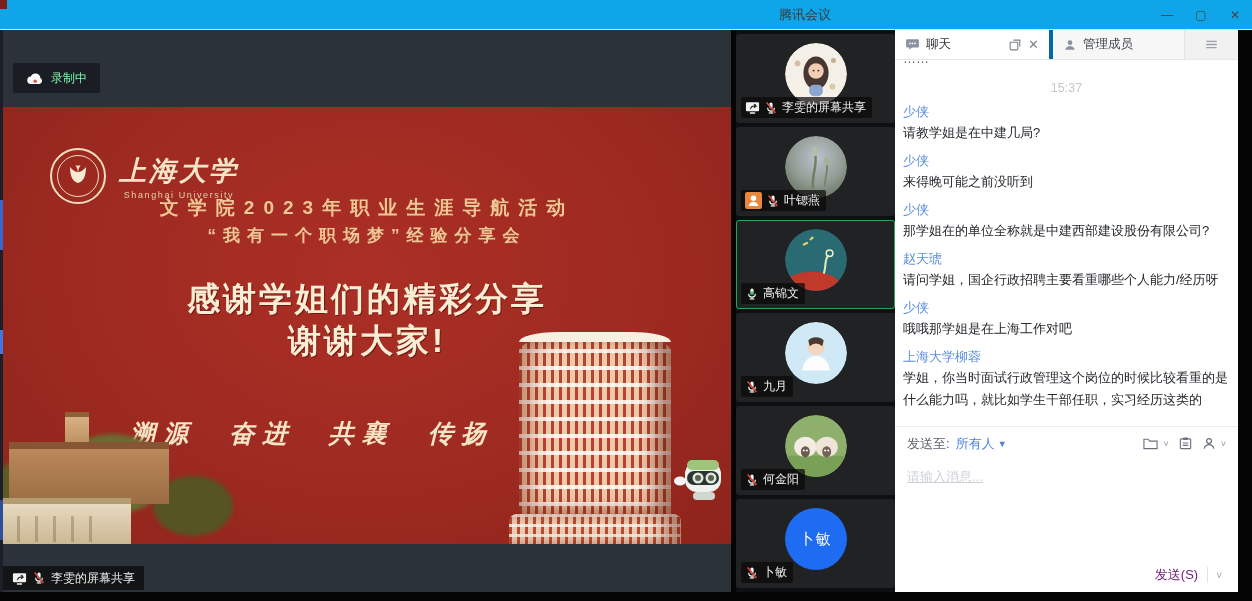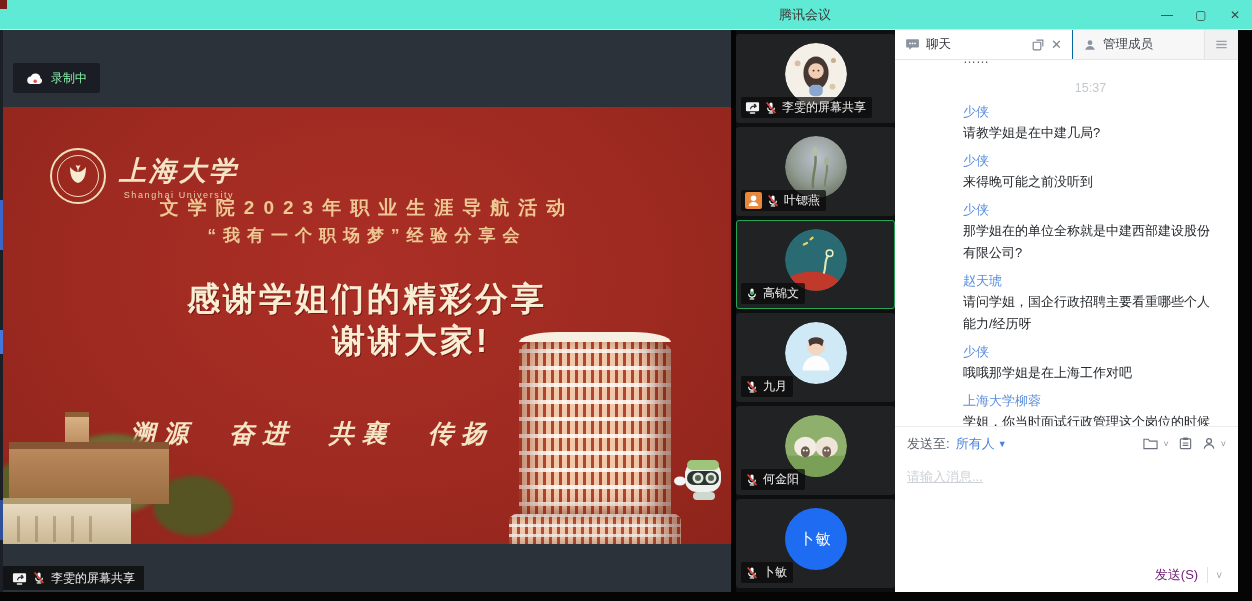--- a/index.html
+++ b/index.html
@@ -1,21 +1,21 @@
 <!DOCTYPE html>
 <html><head>
 <meta charset="utf-8">
 <style>
   * { margin:0; padding:0; box-sizing:border-box; }
   html,body { width:1252px; height:601px; overflow:hidden; background:#000; }
   body { font-family:"Liberation Sans","DejaVu Sans",sans-serif; position:relative; }
   .stage { position:absolute; inset:0; background:#050505; }
 
   
-  .titlebar { position:absolute; left:0; top:0; width:1252px; height:30px; background:#5eead4; border-bottom:1px solid #e0e0e0; }
+  .titlebar { position:absolute; left:0; top:0; width:1252px; height:30px; background:#0ea5e9; border-bottom:1px solid #e0e0e0; }
   .title-text { position:absolute; left:805px; top:0; transform:translateX(-50%); line-height:30px; font-size:13px; color:#3a3a3a; }
   .win-controls { position:absolute; right:0; top:0; height:30px; display:flex; }
   .win-btn { width:34px; height:30px; display:flex; align-items:center; justify-content:center; font-size:12px; color:#444; cursor:default; }
   .corner-mark { position:absolute; left:0; top:0; width:7px; height:9px; background:#7a1f18; }
 
   
   .left-sliver { position:absolute; left:0; top:30px; width:3px; height:562px; background:#1c1f26; }
   .left-sliver i { position:absolute; left:0; width:3px; display:block; }
 
   
@@ -25,21 +25,21 @@
 
   .slide { position:absolute; left:0; top:77px; width:728px; height:437px; background:radial-gradient(ellipse at 50% 38%, #ab2f26 0%, #9e2a21 55%, #8d241b 100%); overflow:hidden; }
 
   .logo-row { position:absolute; left:46px; top:40px; display:flex; align-items:center; gap:12px;text-align:center; }
   .logo-txt-cn { font-family:"DejaVu Serif","Liberation Serif",serif; font-style:italic; font-weight:bold; font-size:27px; color:#f3e4c6; letter-spacing:3px; }
   .logo-txt-en { font-size:9px; color:#e5d0ad; letter-spacing:1.6px; margin-top:1px; }
 
   .slide-title1 { position:absolute; top:88px; width:100%; text-align:center; font-size:19px; font-weight:bold; letter-spacing:9px; color:#edc globalization; color:#edc894; }
   .slide-title2 { position:absolute; top:117px; width:100%; text-align:center; font-size:17px; font-weight:bold; letter-spacing:7px; color:#edc894; }
   .slide-thanks1 { position:absolute; top:170px; width:100%; text-align:center; font-size:33px; font-weight:bold; letter-spacing:3px; color:#f9eed4; text-shadow:1px 1px 0 rgba(80,10,5,.6); }
-  .slide-thanks2 { position:absolute; top:212px; width:100%; text-align:center; font-size:33px; font-weight:bold; letter-spacing:3px; color:#f9eed4; text-shadow:1px 1px 0 rgba(80,10,5,.6);margin-left:44px; }
+  .slide-thanks2 { position:absolute; top:212px; width:100%; text-align:center; font-size:33px; font-weight:bold; letter-spacing:3px; color:#f9eed4; text-shadow:1px 1px 0 rgba(80,10,5,.6); }
   .slide-motto { position:absolute; top:310px; width:100%; text-align:center; transform:translateX(-55px); font-family:"DejaVu Serif","Liberation Serif",serif; font-style:italic; font-weight:bold; font-size:25px; letter-spacing:8px; color:#f4e6c4; white-space:pre; }
 
   
   .bldg-left { position:absolute; left:0; bottom:0; width:215px; height:155px; }
   .tree { position:absolute; border-radius:50%; filter:blur(2px); }
   .t1 { left:-12px; bottom:18px; width:90px; height:70px; background:#5d5c28; }
   .t2 { left:55px; bottom:30px; width:110px; height:80px; background:#6b6a31; }
   .t3 { left:150px; bottom:8px; width:80px; height:60px; background:#565423; }
   .chimney { position:absolute; left:62px; bottom:96px; width:24px; height:36px; background:linear-gradient(#d8b184,#b98a5c); border-top:5px solid #8f6036; }
   .wall-back { position:absolute; left:6px; bottom:40px; width:160px; height:62px; background:linear-gradient(#b9895c,#9c6c42); border-top:7px solid #855534; }
@@ -73,27 +73,27 @@
   .tile.active { outline:1px solid #27a454; outline-offset:-1px; }
   .tile .avatar { position:absolute; left:50%; top:9px; transform:translateX(-50%); width:62px; height:62px; border-radius:50%; overflow:hidden; display:flex; align-items:center; justify-content:center; }
   .avatar.av-text { background:#1d6cf2; color:#fff; font-size:15px; letter-spacing:1px; }
   .tile .name-tag { position:absolute; left:5px; bottom:5px; max-width:148px; display:flex; align-items:center; gap:4px; padding:2px 6px 2px 4px; background:rgba(10,10,10,.72); border-radius:2px; }
   .tile .name-tag span.nm { font-size:12px; color:#f0f0f0; white-space:nowrap; }
   .icon { display:inline-flex; align-items:center; justify-content:center; }
 
   
   .chat { position:absolute; left:895px; top:30px; width:343px; height:562px; background:#fff; display:flex; flex-direction:column; }
   .chat-header { height:30px; display:flex; flex:0 0 auto; border-bottom:1px solid #e6e6e6; font-size:12.5px; }
-  .chat-tab { width:178px; display:flex; align-items:center; gap:6px; padding:0 10px; background:#fff; border-right:1px solid #0369a1; }
+  .chat-tab { width:158px; display:flex; align-items:center; gap:6px; padding:0 10px; background:#fff; border-right:4px solid #0369a1; }
   .chat-tab .lbl { color:#30333a; }
   .chat-tab .sp { margin-left:auto; }
   .member-tab { width:132px; display:flex; align-items:center; gap:6px; padding:0 10px; background:#f7f7f7; border-right:1px solid #e3e3e3; color:#43474e; }
   .menu-area { flex:1; background:#f1f1f1; display:flex; align-items:center; justify-content:center; }
 
-  .chat-msgs { flex:1 1 auto; overflow:hidden; padding:0 20px;margin-left:48px; }
+  .chat-msgs { flex:1 1 auto; overflow:hidden; padding:0 8px; }
   .clipped-line { height:11px; overflow:hidden; color:#5a5f66; font-size:13px; }
   .clipped-line span { display:block; transform:translateY(-9px); }
   .chat-time { text-align:center; color:#c3c8cf; font-size:12.5px; margin:10px 0 2px; }
   .msg-name { color:#5a8ede; font-size:13px; line-height:20px; margin-top:7px; }
   .msg-text { color:#25282d; font-size:13px; line-height:22px; word-break:break-all; }
 
   .send-bar { flex:0 0 auto; height:34px; border-top:1px solid #ececec; display:flex; align-items:center; padding:0 12px; gap:6px; }
   .send-bar .to-label { color:#5d646e; font-size:13px; }
   .send-bar .to-value { color:#4d82d8; font-size:13px; display:flex; align-items:center; gap:3px; }
   .send-bar .caret { font-size:9px; color:#4d82d8; }

